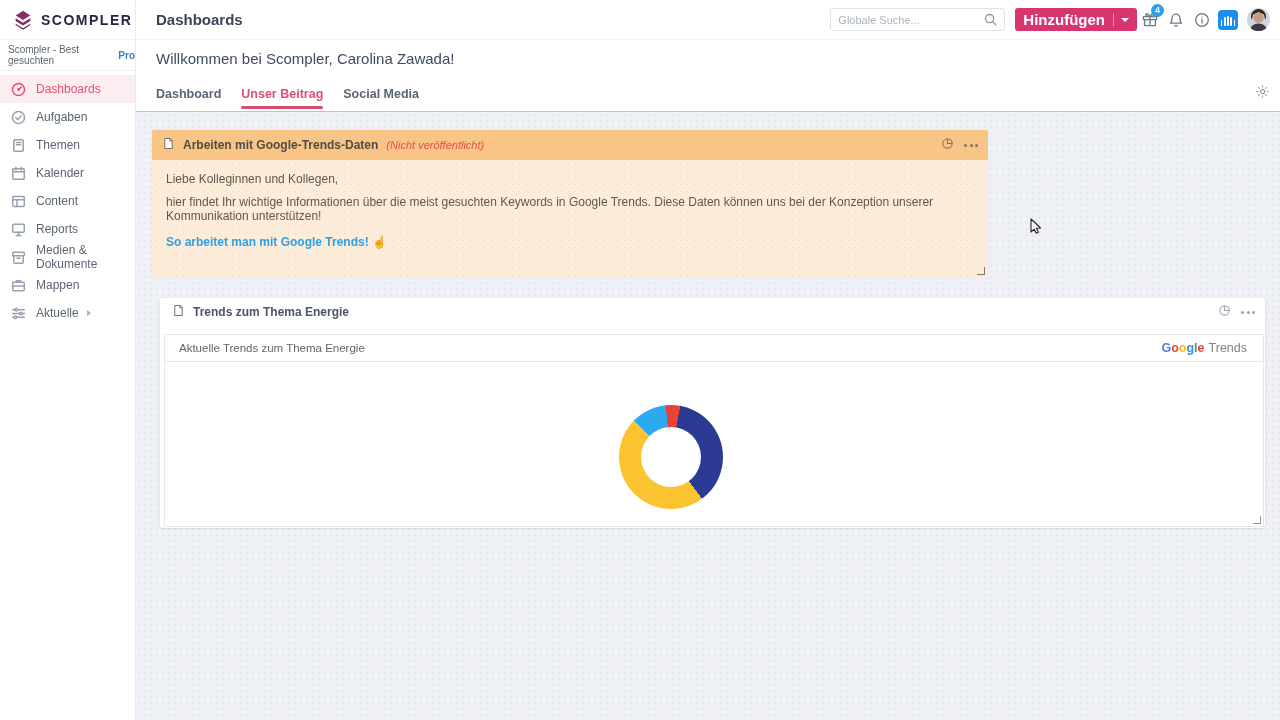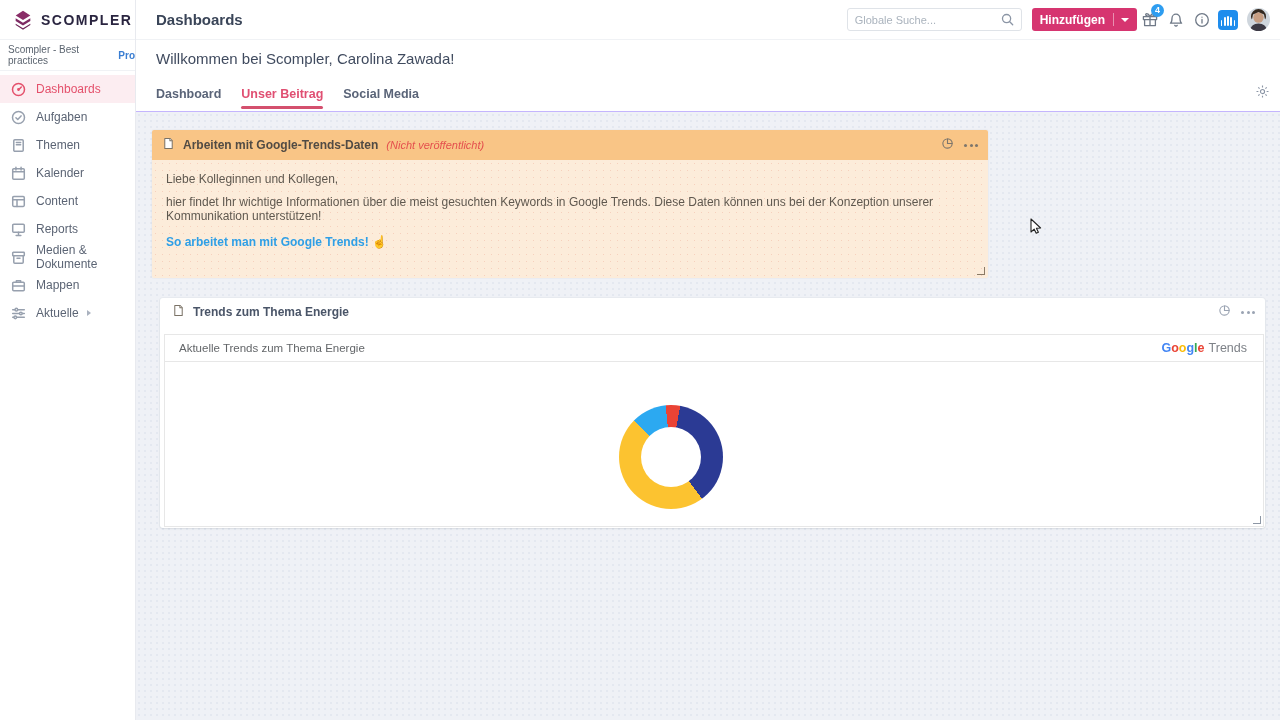--- a/index.html
+++ b/index.html
@@ -24,21 +24,21 @@
   .nav-item.active .nicon svg { stroke:#e4506b; }
   .caret-right { width:0; height:0; border-top:3.5px solid transparent; border-bottom:3.5px solid transparent; border-left:4.5px solid #aab2bf; margin-left:8px; }
 
   
   .topbar { position:absolute; left:136px; top:0; right:0; height:40px; background:#fff; border-bottom:1px solid #f0f2f5; display:flex; align-items:center; z-index:2; }
   .page-title { font-size:15px; font-weight:700; color:#3a4558; margin-left:20px; }
   .topbar-right { margin-left:auto; display:flex; align-items:center; padding-right:10px; }
   .search-box { width:175px; height:23px; border:1px solid #dfe3e8; border-radius:3px; display:flex; align-items:center; padding:0 7px; margin-right:10px; }
   .search-box input { border:none; outline:none; flex:1; font-size:11px; color:#57606a; font-family:"Liberation Sans",sans-serif; background:transparent; }
   .search-box input::placeholder { color:#aab3bd; }
-  .add-btn { height:23px; background:#d63570; border:none; border-radius:3px; color:#fff; font-size:12px; font-weight:700; display:flex; align-items:center; padding:0 8px; cursor:pointer; font-family:"Liberation Sans",sans-serif; }
+  .add-btn { height:23px; background:#d63570; border:none; border-radius:3px; color:#fff; font-size:15px; font-weight:700; display:flex; align-items:center; padding:0 8px; cursor:pointer; font-family:"Liberation Sans",sans-serif; }
   .add-btn .divider { width:1px; height:13px; background:rgba(255,255,255,.45); margin:0 7px 0 8px; }
   .caret-down { width:0; height:0; border-left:4px solid transparent; border-right:4px solid transparent; border-top:4.5px solid #fff; }
   .top-icon { width:26px; height:26px; display:flex; align-items:center; justify-content:center; position:relative; cursor:pointer; }
   .top-icon svg { stroke:#6f7987; fill:none; stroke-width:1.3; stroke-linecap:round; stroke-linejoin:round; }
   .badge { position:absolute; top:-3px; right:-1px; min-width:13px; height:13px; background:#2e9df0; border-radius:7px; color:#fff; font-size:9px; font-weight:700; display:flex; align-items:center; justify-content:center; padding:0 3px; }
   .intercom { width:20px; height:20px; border-radius:4px; background:#1f8ded; display:flex; align-items:flex-end; justify-content:center; gap:1.5px; padding-bottom:4px; }
   .intercom i { width:1.8px; background:#fff; border-radius:1px; display:block; }
   .avatar { width:23px; height:23px; border-radius:50%; overflow:hidden; margin-left:6px; cursor:pointer; }
 
   
@@ -102,21 +102,21 @@
 <div class="sidebar">
   <div class="logo-row">
     <svg class="logo-mark" viewBox="0 0 24 24">
       <path d="M12 2 L20 7 L12 12 L4 7 Z" fill="#8a2e68"></path>
       <path d="M4 10 L12 15 L20 10 L20 13 L12 18 L4 13 Z" fill="#7d2a63"></path>
       <path d="M4 16 L12 21 L20 16 L20 17.5 L12 22.5 L4 17.5 Z" fill="#6f2559"></path>
     </svg>
     <span class="logo-text">SCOMPLER</span>
   </div>
   <div class="workspace-row">
-    <span class="workspace-name">Scompler - Best practices</span>
+    <span class="workspace-name">Scompler - Best gesuchten</span>
     <span class="plan-badge">Pro</span>
   </div>
   <div class="nav">
     <div class="nav-item active">
       <span class="nicon"><svg viewBox="0 0 14 14">
             <circle cx="7" cy="7" r="5.6"></circle>
             <path d="M7 7.4L9.6 4.6"></path>
             <circle cx="7" cy="7" r="0.6"></circle>
           </svg></span>
       <span class="nlabel">Dashboards</span>

